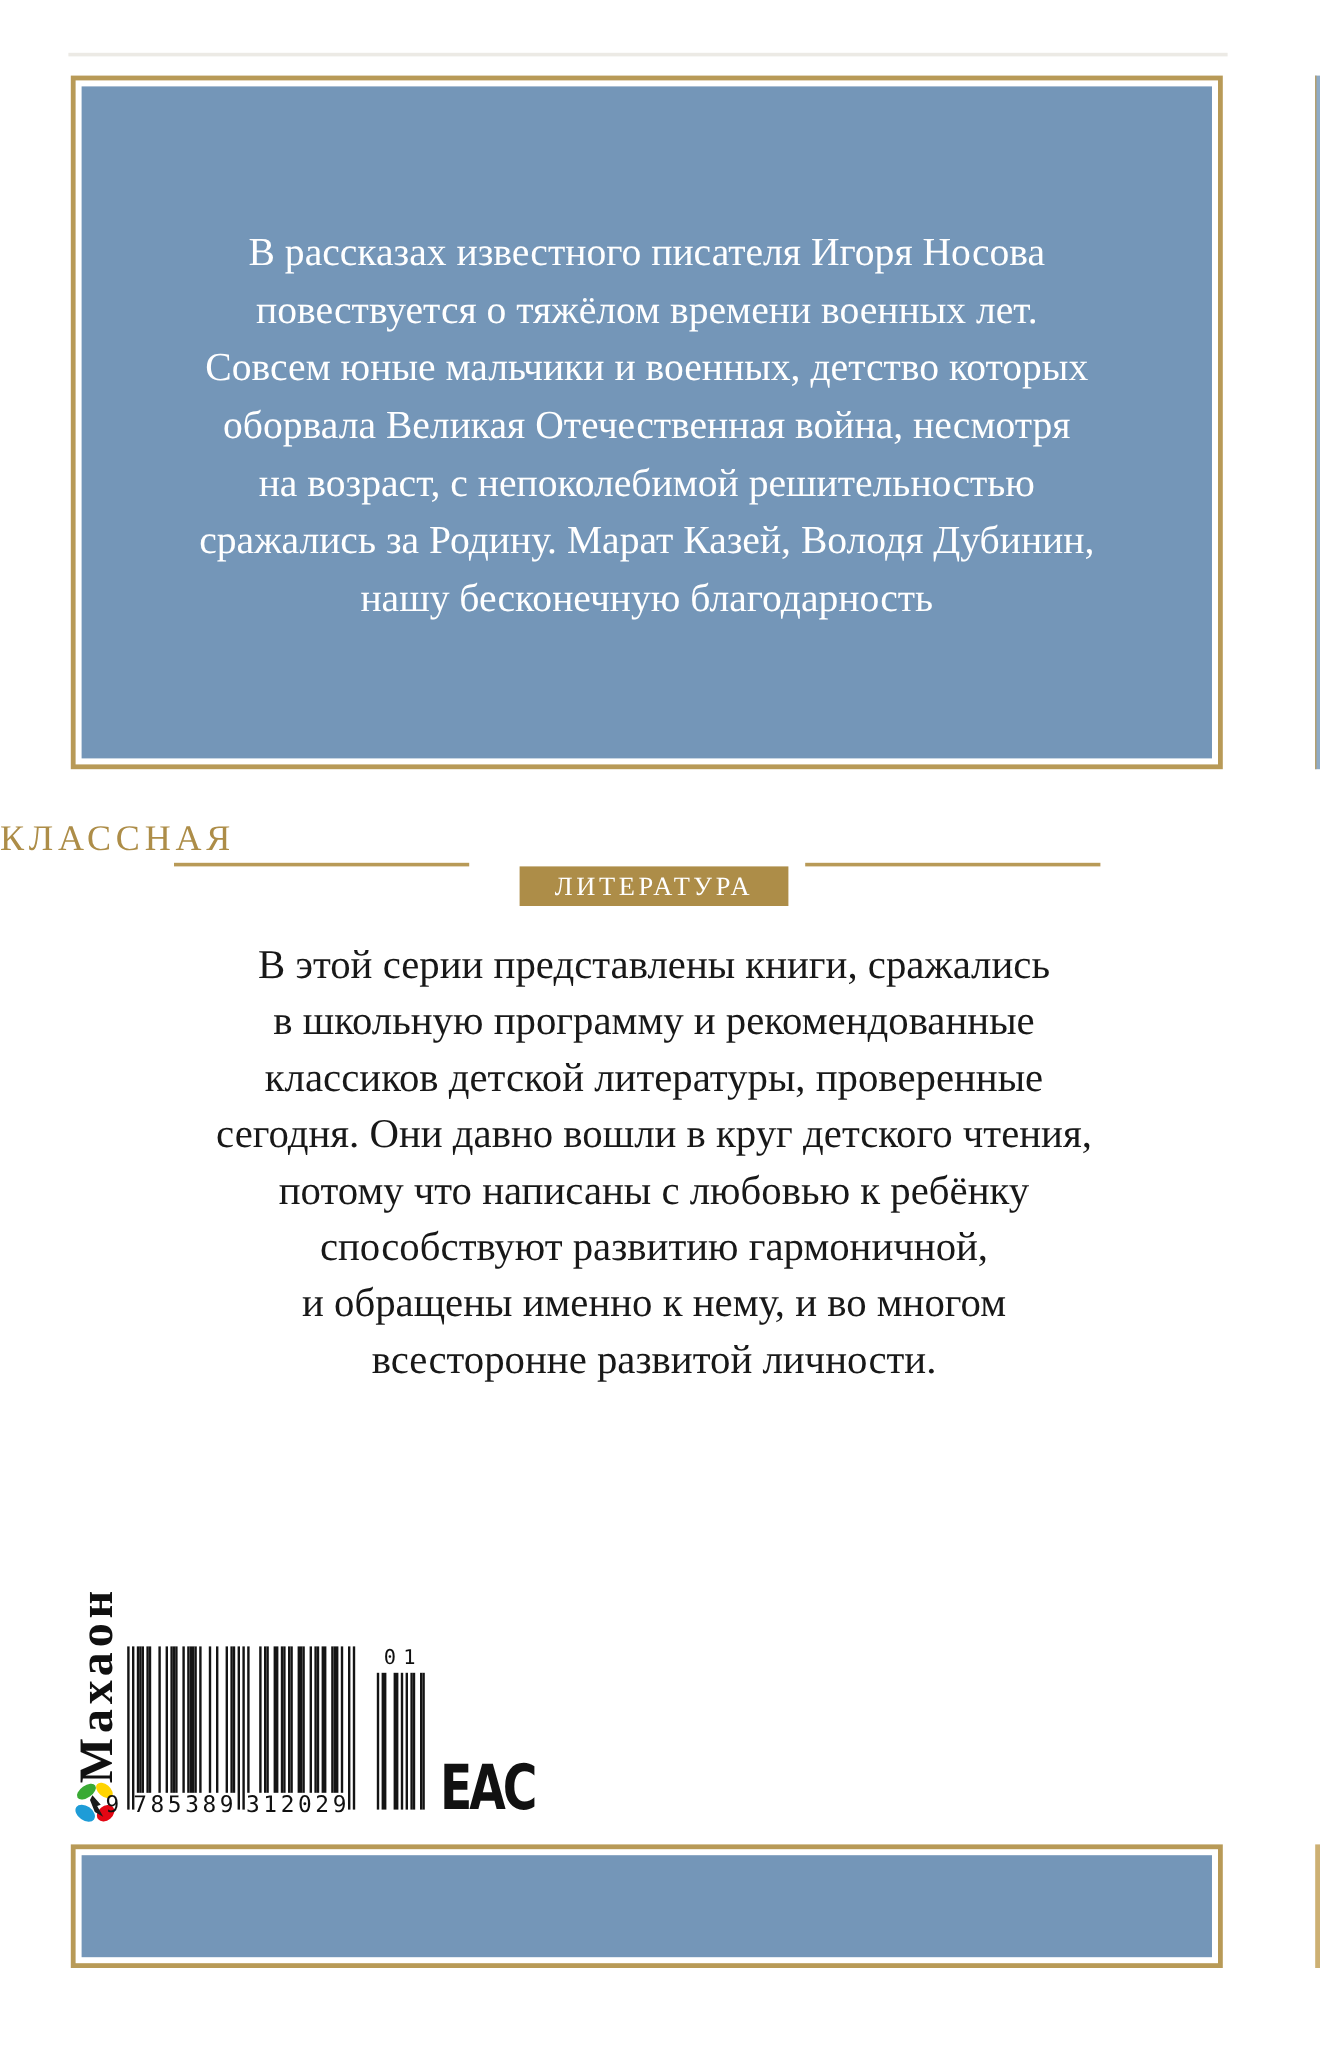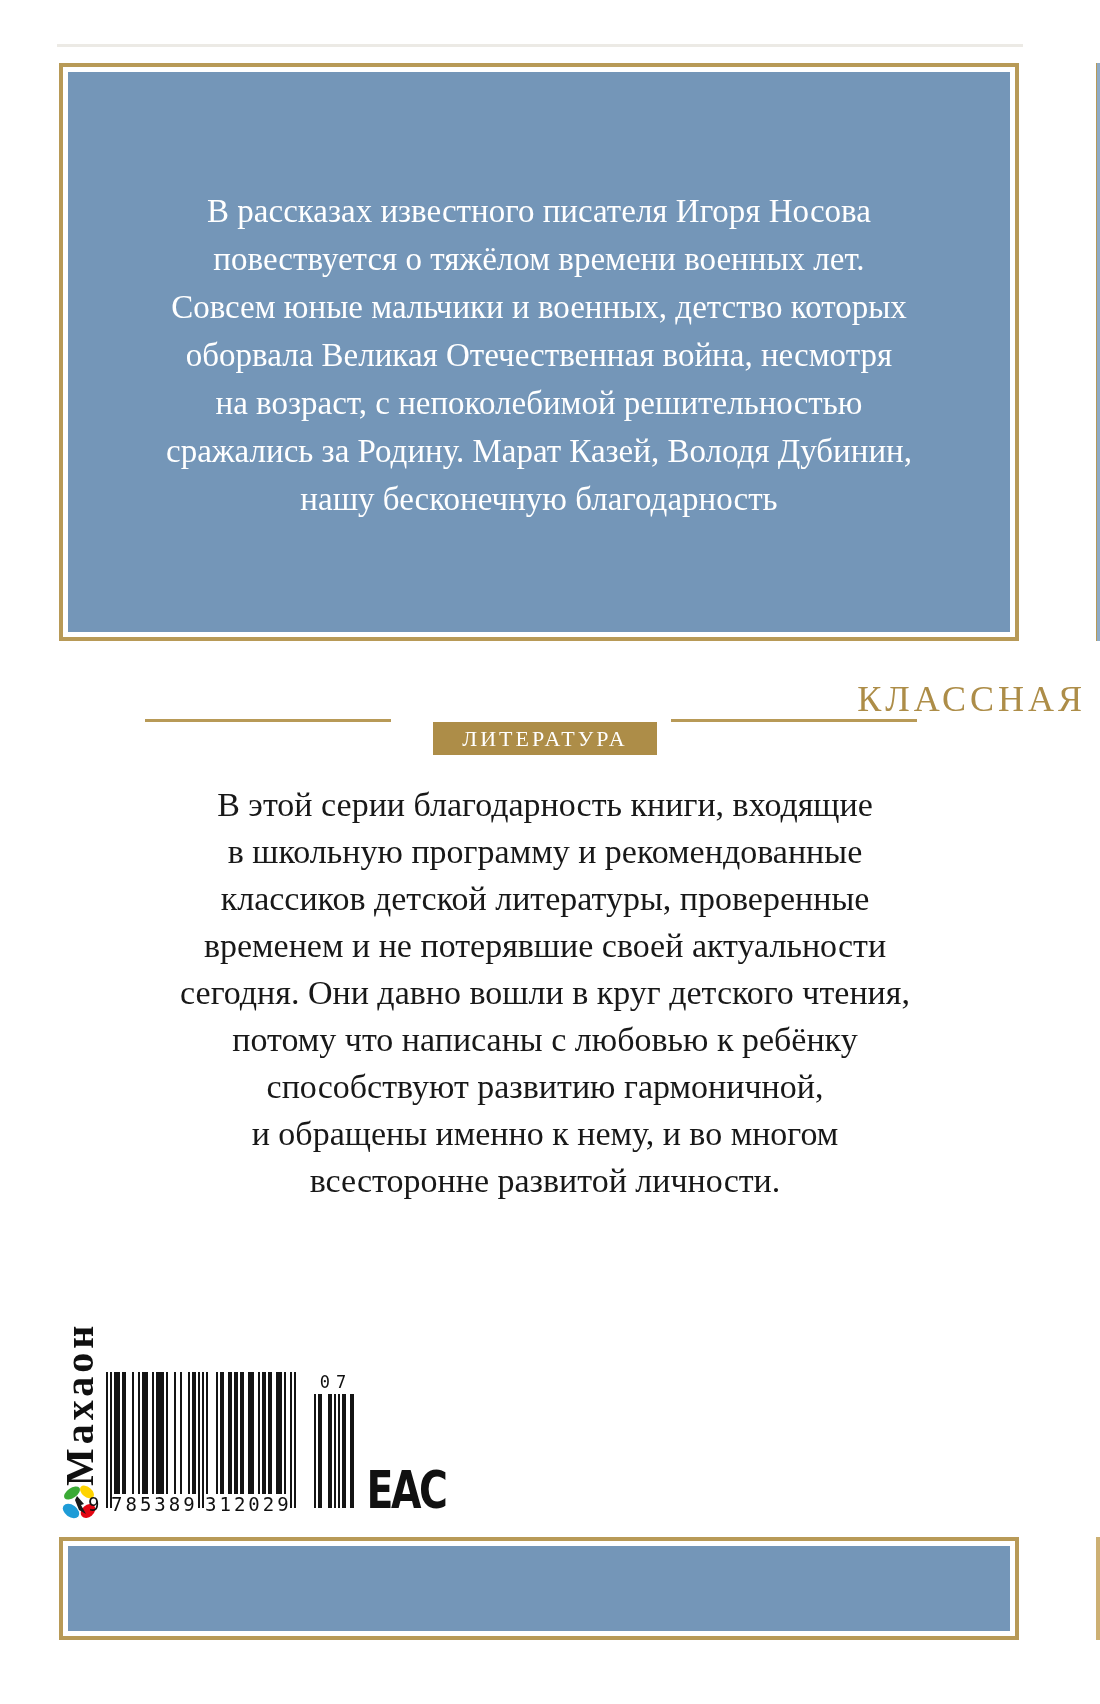--- a/index.html
+++ b/index.html
@@ -13,22 +13,22 @@
   
   .gold-frame{box-sizing:border-box;border:4px solid var(--gold-border,#b89a57);
               background:#fff;padding:5px;}
   .quote-panel{left:59px;top:63px;width:960px;height:578px;}
   .blue-fill{width:100%;height:100%;background:var(--blue-panel,#7496b8);}
   .quote-fill{display:flex;align-items:center;justify-content:center;}
   .quote-text{color:#ffffff;font-size:33px;line-height:48px;text-align:center;
               padding-top:6px;white-space:nowrap;}
 
   
-  .series-title{left:0;top:681px;width:1086px;text-align:right;color:var(--gold-text,#ad8d48);
-                font-size:36px;line-height:36px;letter-spacing:4px;white-space:nowrap;}
+  .series-title{left:0;top:681px;width:1086px;text-align:left;color:var(--gold-text,#ad8d48);
+                font-size:30px;line-height:36px;letter-spacing:4px;white-space:nowrap;}
   .divider{top:719px;width:246px;height:3px;background:var(--gold-border,#b89a57);}
   .divider-left{left:145px;}
   .divider-right{left:671px;}
   .series-badge{left:433px;top:722px;width:224px;height:33px;background:var(--badge-background,#ad8d48);
                 color:#fff;font-size:22px;letter-spacing:3px;display:flex;align-items:center;
                 justify-content:center;white-space:nowrap;}
 
   
   .series-desc{left:100px;top:781px;width:890px;text-align:center;color:var(--body-text,#181818);
                font-size:34px;line-height:47px;white-space:nowrap;}
@@ -81,24 +81,23 @@
         </div>
     </div>
   </div>
 
   <div class="abs series-title">КЛАССНАЯ</div>
   <div class="abs divider divider-left"></div>
   <div class="abs divider divider-right"></div>
   <div class="abs series-badge">ЛИТЕРАТУРА</div>
 
   <div class="abs series-desc">
-      <div>В этой серии благодарность книги, входящие</div>
+      <div>В этой серии представлены книги, сражались</div>
       <div>в школьную программу и рекомендованные</div>
       <div>классиков детской литературы, проверенные</div>
-      <div>временем и не потерявшие своей актуальности</div>
       <div>сегодня. Они давно вошли в круг детского чтения,</div>
       <div>потому что написаны с любовью к ребёнку</div>
       <div>способствуют развитию гармоничной,</div>
       <div>и обращены именно к нему, и во многом</div>
       <div>всесторонне развитой личности.</div>
     </div>
 
   <div class="abs publisher-vert">Махаон</div>
 
   <svg class="abs butterfly" viewBox="0 0 40 36">
@@ -158,21 +157,21 @@
       <i style="left: 164px; height: 122px;"></i>
       <i style="left: 170px; height: 122px;"></i>
       <i style="left: 172px; height: 122px;"></i>
       <i style="left: 174px; height: 122px;"></i>
       <i style="left: 178px; height: 122px;"></i>
       <i style="left: 184px; height: 136px;"></i>
       <i style="left: 188px; height: 136px;"></i>
     </div>
 
   <div class="abs addon">
-    <span class="addon-label">07</span>
+    <span class="addon-label">01</span>
     <div class="addon-bars bars">
         <i style="left: 2px; height: 114px;"></i>
         <i style="left: 6px; height: 114px;"></i>
         <i style="left: 8px; height: 114px;"></i>
         <i style="left: 16px; height: 114px;"></i>
         <i style="left: 18px; height: 114px;"></i>
         <i style="left: 22px; height: 114px;"></i>
         <i style="left: 26px; height: 114px;"></i>
         <i style="left: 30px; height: 114px;"></i>
         <i style="left: 32px; height: 114px;"></i>

